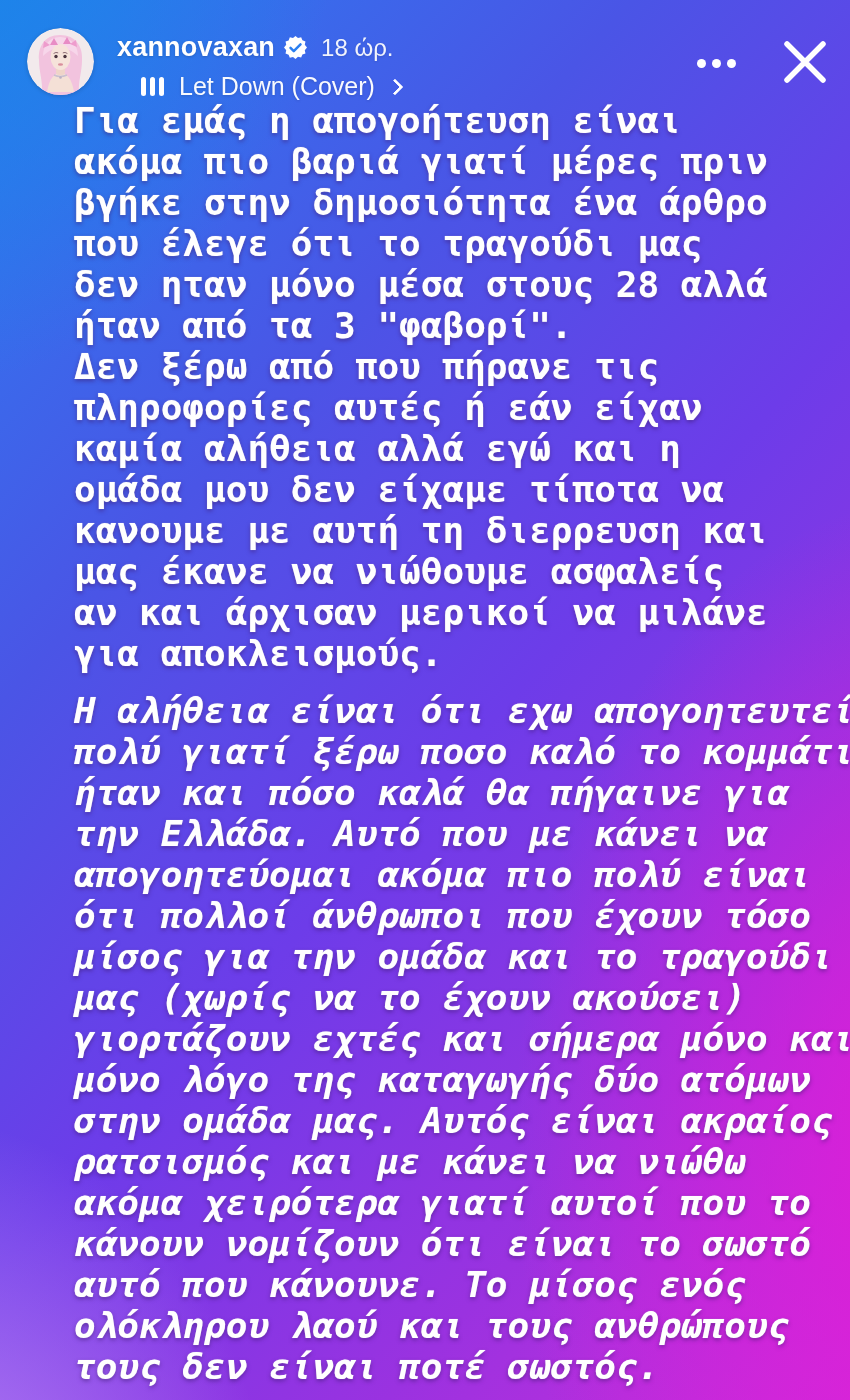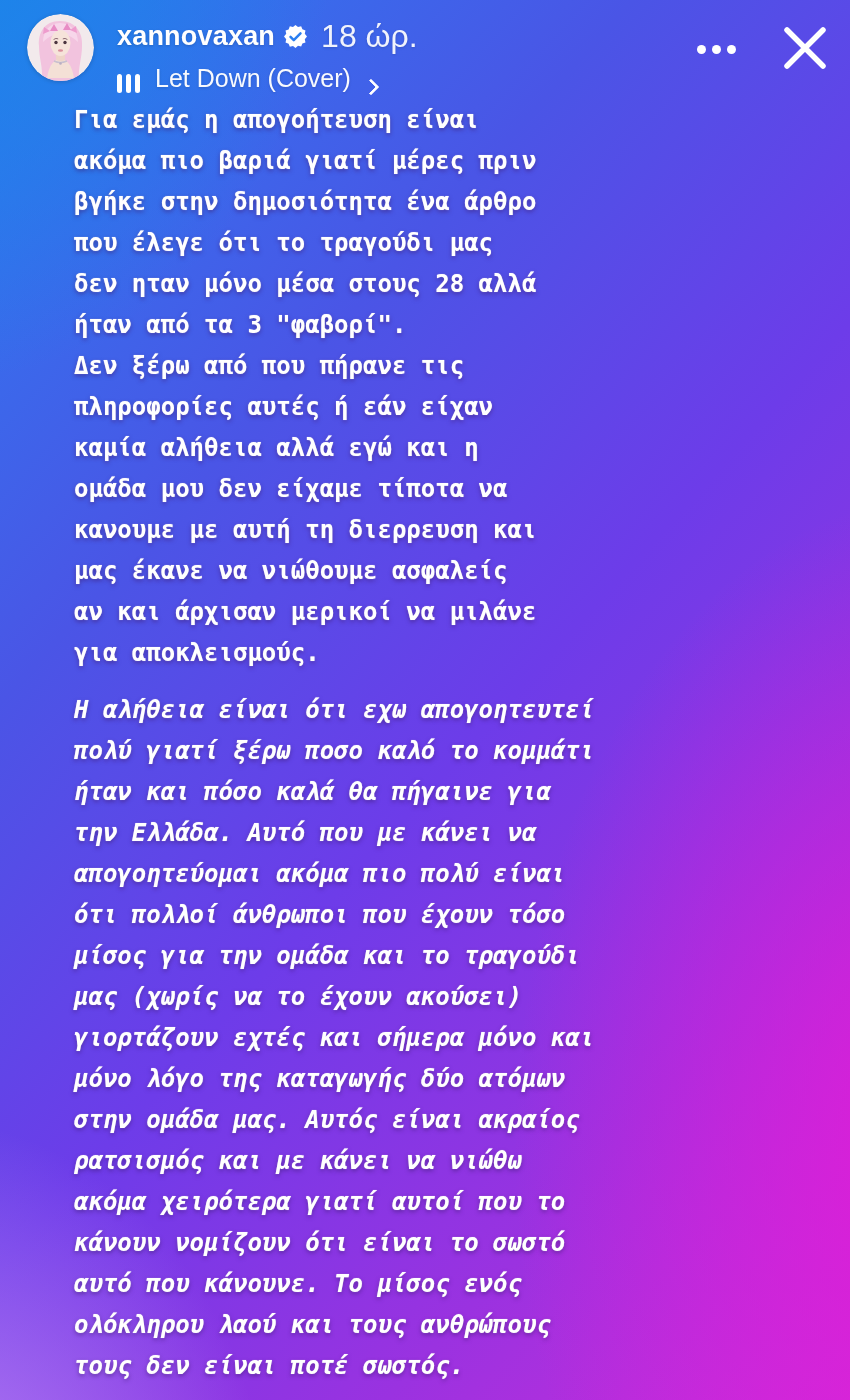--- a/index.html
+++ b/index.html
@@ -12,37 +12,37 @@
   }
   .bg{
     position:absolute;inset:0;
     background:
       radial-gradient(75% 60% at -6% -10%, rgba(24,134,231,1) 0%, rgba(24,134,231,0) 62%),
       radial-gradient(70% 55% at -8% 112%, rgba(193,140,246,0.95) 0%, rgba(193,140,246,0) 58%),
       radial-gradient(80% 75% at 110% 82%, rgba(226,28,215,0.9) 0%, rgba(226,28,215,0) 62%),
       linear-gradient(132deg, #2a7ef0 0%, #4a55e6 30%, #6d3ce9 54%, #9a32e0 78%, #cb2cda 100%);
   }
   
-  .header{position:absolute;top:0;left:0;right:0;height:104px;z-index:5;}
+  .header{position:absolute;top:14px;left:0;right:0;height:104px;z-index:5;}
   .avatar{
     position:absolute;left:27px;top:14px;width:67px;height:67px;border-radius:50%;
     overflow:hidden;box-shadow:0 1px 4px rgba(0,0,0,0.18);
   }
   .hinfo{position:absolute;left:117px;top:18px;}
   .hrow1{display:flex;align-items:center;}
   .username{
     color:#fff;font-weight:700;font-size:27px;letter-spacing:.2px;
     text-shadow:0 1px 3px rgba(0,0,0,0.18);
   }
   .badge{margin-left:9px;width:23px;height:23px;flex:none;}
   .time{
-    margin-left:14px;color:rgba(255,255,255,0.93);font-size:32px;font-weight:400;
+    margin-left:14px;color:rgba(255,255,255,0.93);font-size:24px;font-weight:400;
     text-shadow:0 1px 3px rgba(0,0,0,0.15);
   }
-  .hrow2{display:flex;align-items:flex-end;margin-top:9px;}
+  .hrow2{display:flex;align-items:center;margin-top:9px;margin-left:24px;}
   .musicbars{display:flex;align-items:center;gap:4px;height:19px;}
   .musicbars span{display:block;width:5px;height:19px;border-radius:2.5px;background:#fff;}
   .song{
     margin-left:15px;color:rgba(255,255,255,0.97);font-size:25px;font-weight:400;
     text-shadow:0 1px 3px rgba(0,0,0,0.15);
   }
   .chev{
     margin-left:14px;width:12px;height:12px;flex:none;
     border-top:3.5px solid #fff;border-right:3.5px solid #fff;
     transform:rotate(45deg);border-radius:1px;
@@ -55,21 +55,21 @@
   .more-btn i{display:block;width:9px;height:9px;border-radius:50%;background:#fff;}
   .close-btn{
     position:absolute;left:779px;top:22px;width:52px;height:52px;
     background:none;border:none;cursor:pointer;padding:0;
   }
   .close-btn svg{display:block;}
   
   .story-text{
     position:absolute;left:74px;top:100px;right:20px;z-index:3;
     font-family:"DejaVu Sans Mono","Liberation Mono",monospace;
-    font-weight:700;font-size:24px;line-height:41px;color:#fff;
+    font-weight:700;font-size:36px;line-height:41px;color:#fff;
     text-shadow:0 2px 4px rgba(58,24,110,0.55), 0 0 1px rgba(255,255,255,0.65);
     white-space:pre;
   }
   .story-par + .story-par{margin-top:16px;font-style:italic;}
 </style>
 </head>
 <body>
 
 <div class="story">
   <div class="bg"></div>

